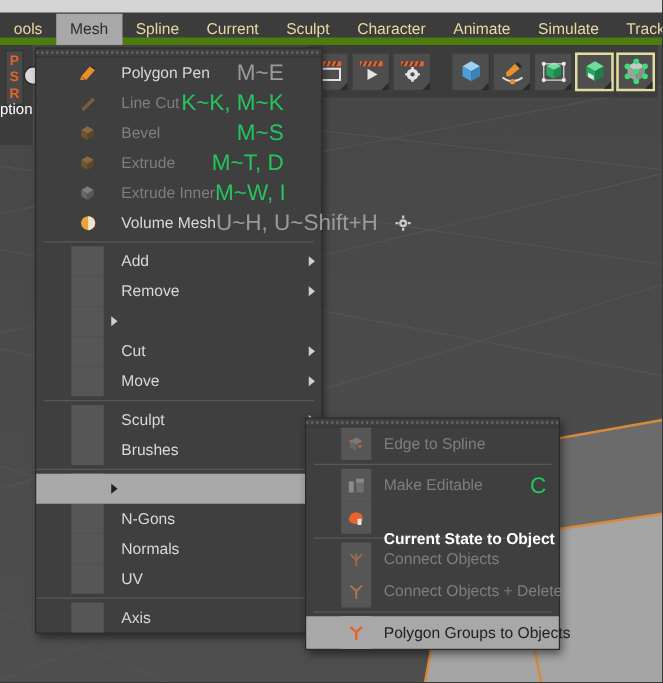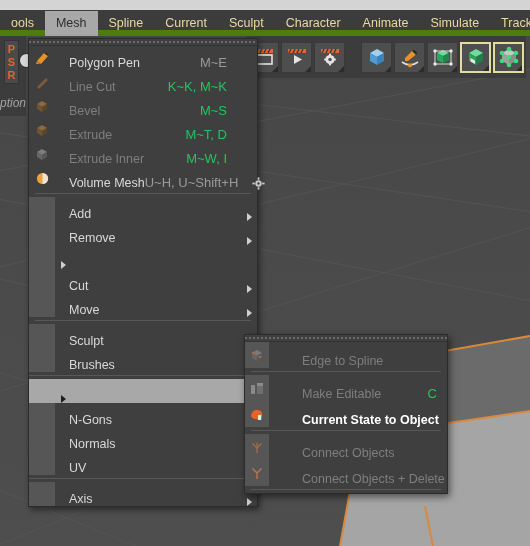--- a/index.html
+++ b/index.html
@@ -83,24 +83,23 @@
     font-family: "Liberation Sans", sans-serif;
   }
   .psr-knob {
     position: absolute; left: 19px; top: 17px;
     width: 13px; height: 13px;
     border-radius: 50%;
     background: #d8d8d8;
     border: 1px solid #222;
   }
   .opt-text {
-    position: absolute; left: 0px; top: 60px;
-    color: #a3a3a3;
+    position: absolute; left: 0px; top: 44px;
+    color: #ffffff;
     font-size: 12px;
-    font-style: italic;
   }
 
   
   .toolbar {
     position: absolute;
     left: 246px; top: 36px;
     height: 42px;
     display: flex; align-items: center;
     background: #3c3c3c;
     z-index: 2;
@@ -140,42 +139,43 @@
     height: 6px;
     background: repeating-linear-gradient(90deg,
       #6a6a6a 0px, #6a6a6a 2px, #3f3f3f 2px, #3f3f3f 4px);
     background-position: 0 2px;
     background-size: 4px 2px;
     background-repeat: repeat-x;
     border-bottom: 1px solid #343434;
   }
   .mi {
     position: relative;
-    display: flex; align-items: flex-end;
+    display: flex; align-items: center;
     height: 24px;
     box-sizing: border-box;
+    padding-left: 28px;
   }
   .mi-iconcell {
     width: 26px; height: 24px;
     flex: 0 0 26px;
     display: flex; align-items: center; justify-content: center;
     background: #565656;
   }
   .mi.nogroup .mi-iconcell { background: transparent; }
   .mi-label {
     flex: 1;
     color: #d8d8d8;
     font-size: 12.5px;
     padding-left: 14px;
     white-space: nowrap;
   }
   .mi.disabled .mi-label { color: #7e7e7e; }
   .mi-short {
     color: #9a9a9a;
-    font-size: 13px;
+    font-size: 18px;
     padding-right: 10px;
     white-space: nowrap;
   }
   .mi.disabled .mi-short { color: #22c55e; }
   .mi.hl { background: #a8a8a8; }
   .mi.hl .mi-label { color: #1e1e1e; }
   .mi.hl .mi-iconcell { background: #a8a8a8; }
   .mi-arrow {
     width: 16px;
     flex: 0 0 16px;
@@ -202,21 +202,21 @@
     position: absolute;
     left: 244px; top: 334px;
     width: 204px;
     background: #3f3f3f;
     border: 1px solid #2b2b2b;
     box-sizing: border-box;
     z-index: 11;
     box-shadow: 2px 3px 7px rgba(0,0,0,0.5);
   }
   .submenu .mi-label { padding-left: 10px; }
-  .submenu .mi { height: 26px; gap: 23px; }
+  .submenu .mi { height: 26px; }
   .submenu .mi-iconcell { width: 24px; flex: 0 0 24px; height: 26px; }
   .submenu .mi.strong .mi-label { color: #ffffff; font-weight: bold; margin-top: 34px; }
   .submenu .mi.hl .mi-label { color: #1e1e1e; font-weight: normal; }
 
   .ico { display:block; }
 </style>
 </head>
 <body>
 
 <div id="app">
@@ -647,15 +647,26 @@
             <path d="M8 7 L3.5 2.5"></path>
             <path d="M8 7 L12.5 2.5"></path>
           </svg>
       </div>
       <div class="mi-label">Connect Objects + Delete</div>
       <div class="mi-short"></div>
     </div>
 
     <div class="sep sep-inset"></div>
 
+    <div class="mi hl">
+      <div class="mi-iconcell">
+        <svg width="16" height="15" viewBox="0 0 16 15" fill="none" stroke="#e8622a" stroke-width="1.9">
+            <path d="M8 13 L8 7"></path>
+            <path d="M8 7 L3.5 2.5"></path>
+            <path d="M8 7 L12.5 2.5"></path>
+          </svg>
+      </div>
+      <div class="mi-label">Polygon Groups to Objects</div>
+      <div class="mi-short"></div>
+    </div>
   </div>
 
 </div>
 
 </body></html>

